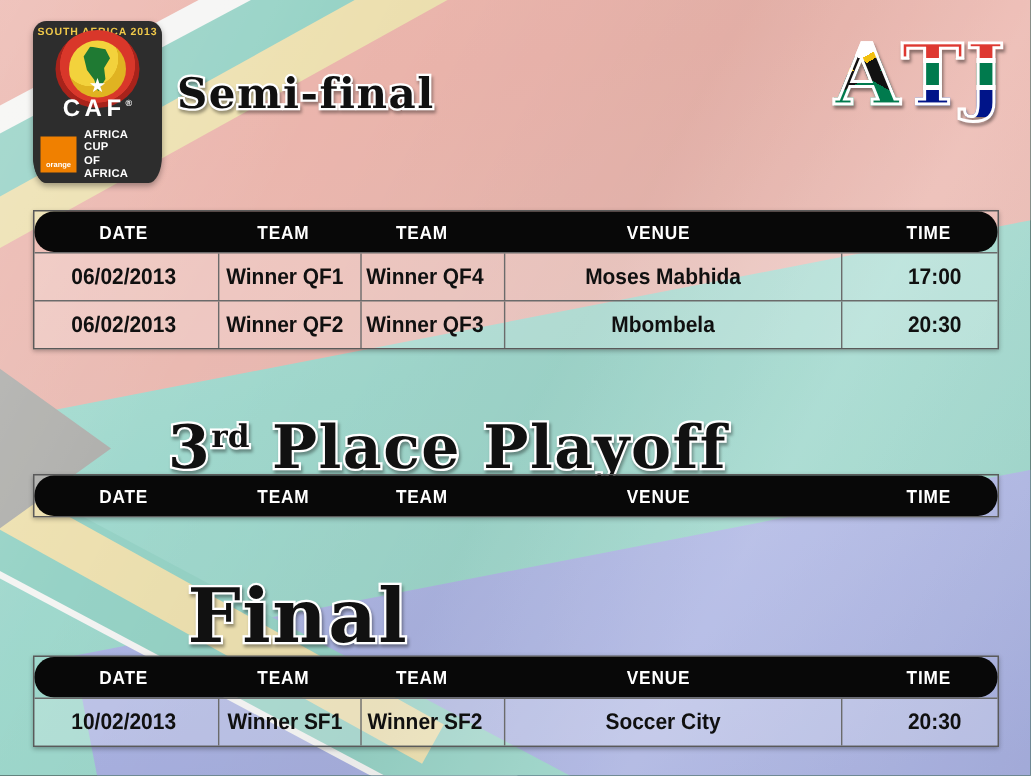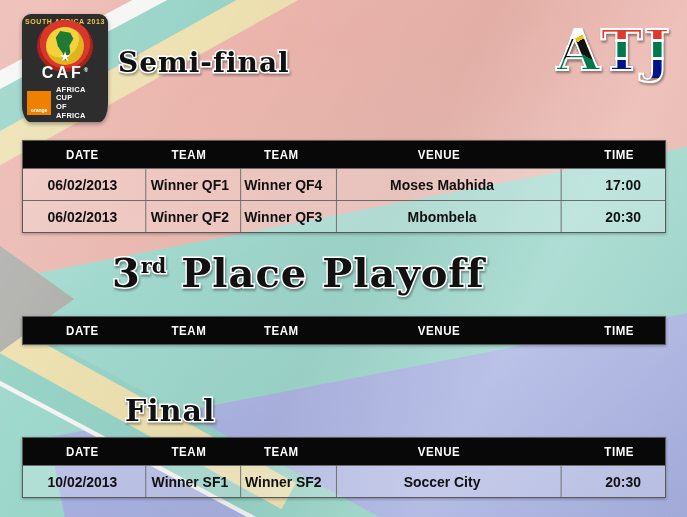--- a/index.html
+++ b/index.html
@@ -230,22 +230,22 @@
     font-family: "DejaVu Serif", serif;
     font-weight: bold;
     color: #111111;
     letter-spacing: 1px;
     white-space: nowrap;
     -webkit-text-stroke: 3px #ffffff;
     paint-order: stroke fill;
     filter: drop-shadow(1px 2px 1px rgba(0,0,0,.35));
   }
   .title-semi  { left: 118px; top: 41px;  font-size: 28px; line-height: 44px; }
-  .title-third { left: 112px; top: 244px; font-size: 40px; line-height: 44px; }
-  .title-final { left: 125px; top: 390px; font-size: 30px; line-height: 42px; }
+  .title-third { left: 112px; top: 269px; font-size: 40px; line-height: 44px; }
+  .title-final { left: 125px; top: 390px; font-size: 50px; line-height: 42px; }
   .sup {
     font-size: 0.52em;
     vertical-align: super;
     letter-spacing: 0;
   }
 
   
   .fixture-table {
     position: absolute;
     left: 22px;
@@ -254,20 +254,21 @@
     box-sizing: border-box;
     box-shadow: 0 1px 3px rgba(0,0,0,.30);
   }
   .tbl-semi  { top: 140px; }
   .tbl-third { top: 316px; }
   .tbl-final { top: 437px; }
 
   .f-row { display: flex; }
   .f-head {
     background: #080808;
+    border-radius: 13px;
   }
   .f-head .f-cell {
     color: #ffffff;
     font-size: 12.5px;
     font-weight: bold;
     letter-spacing: .6px;
     text-align: center;
     padding: 7px 2px 6px;
     font-family: "Liberation Sans Narrow", "Liberation Sans", sans-serif;
     transform: scaleX(.92);

